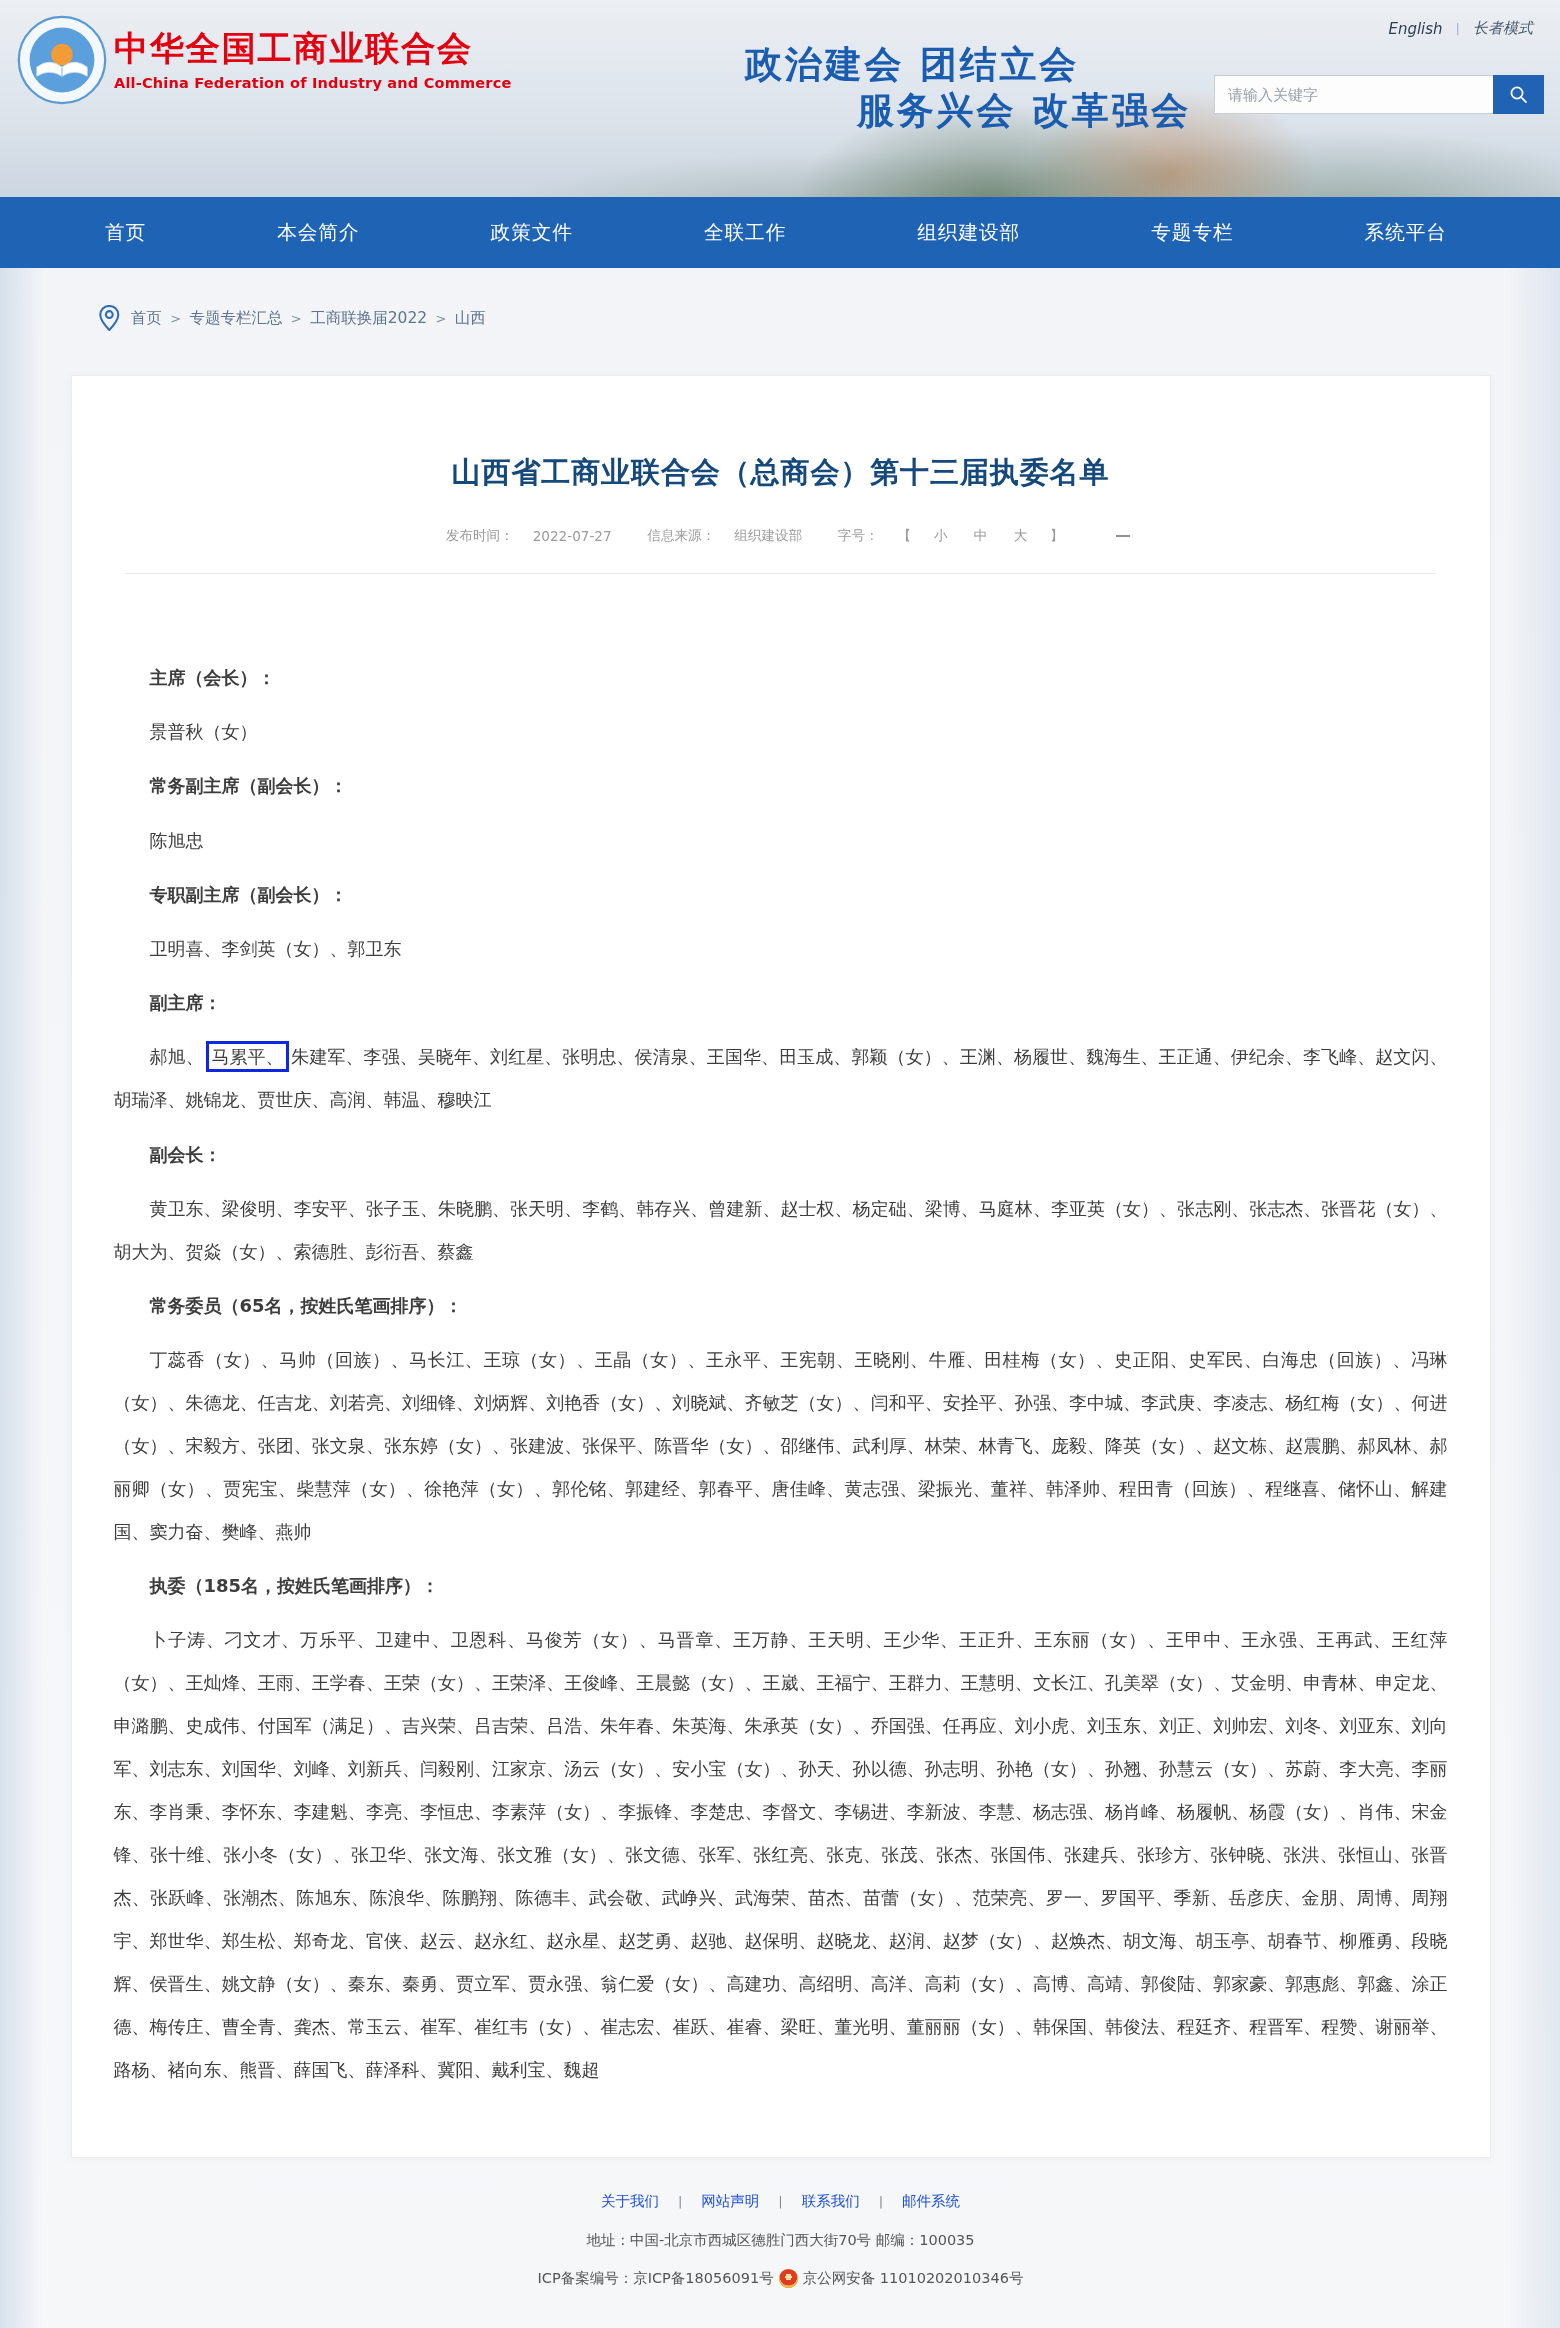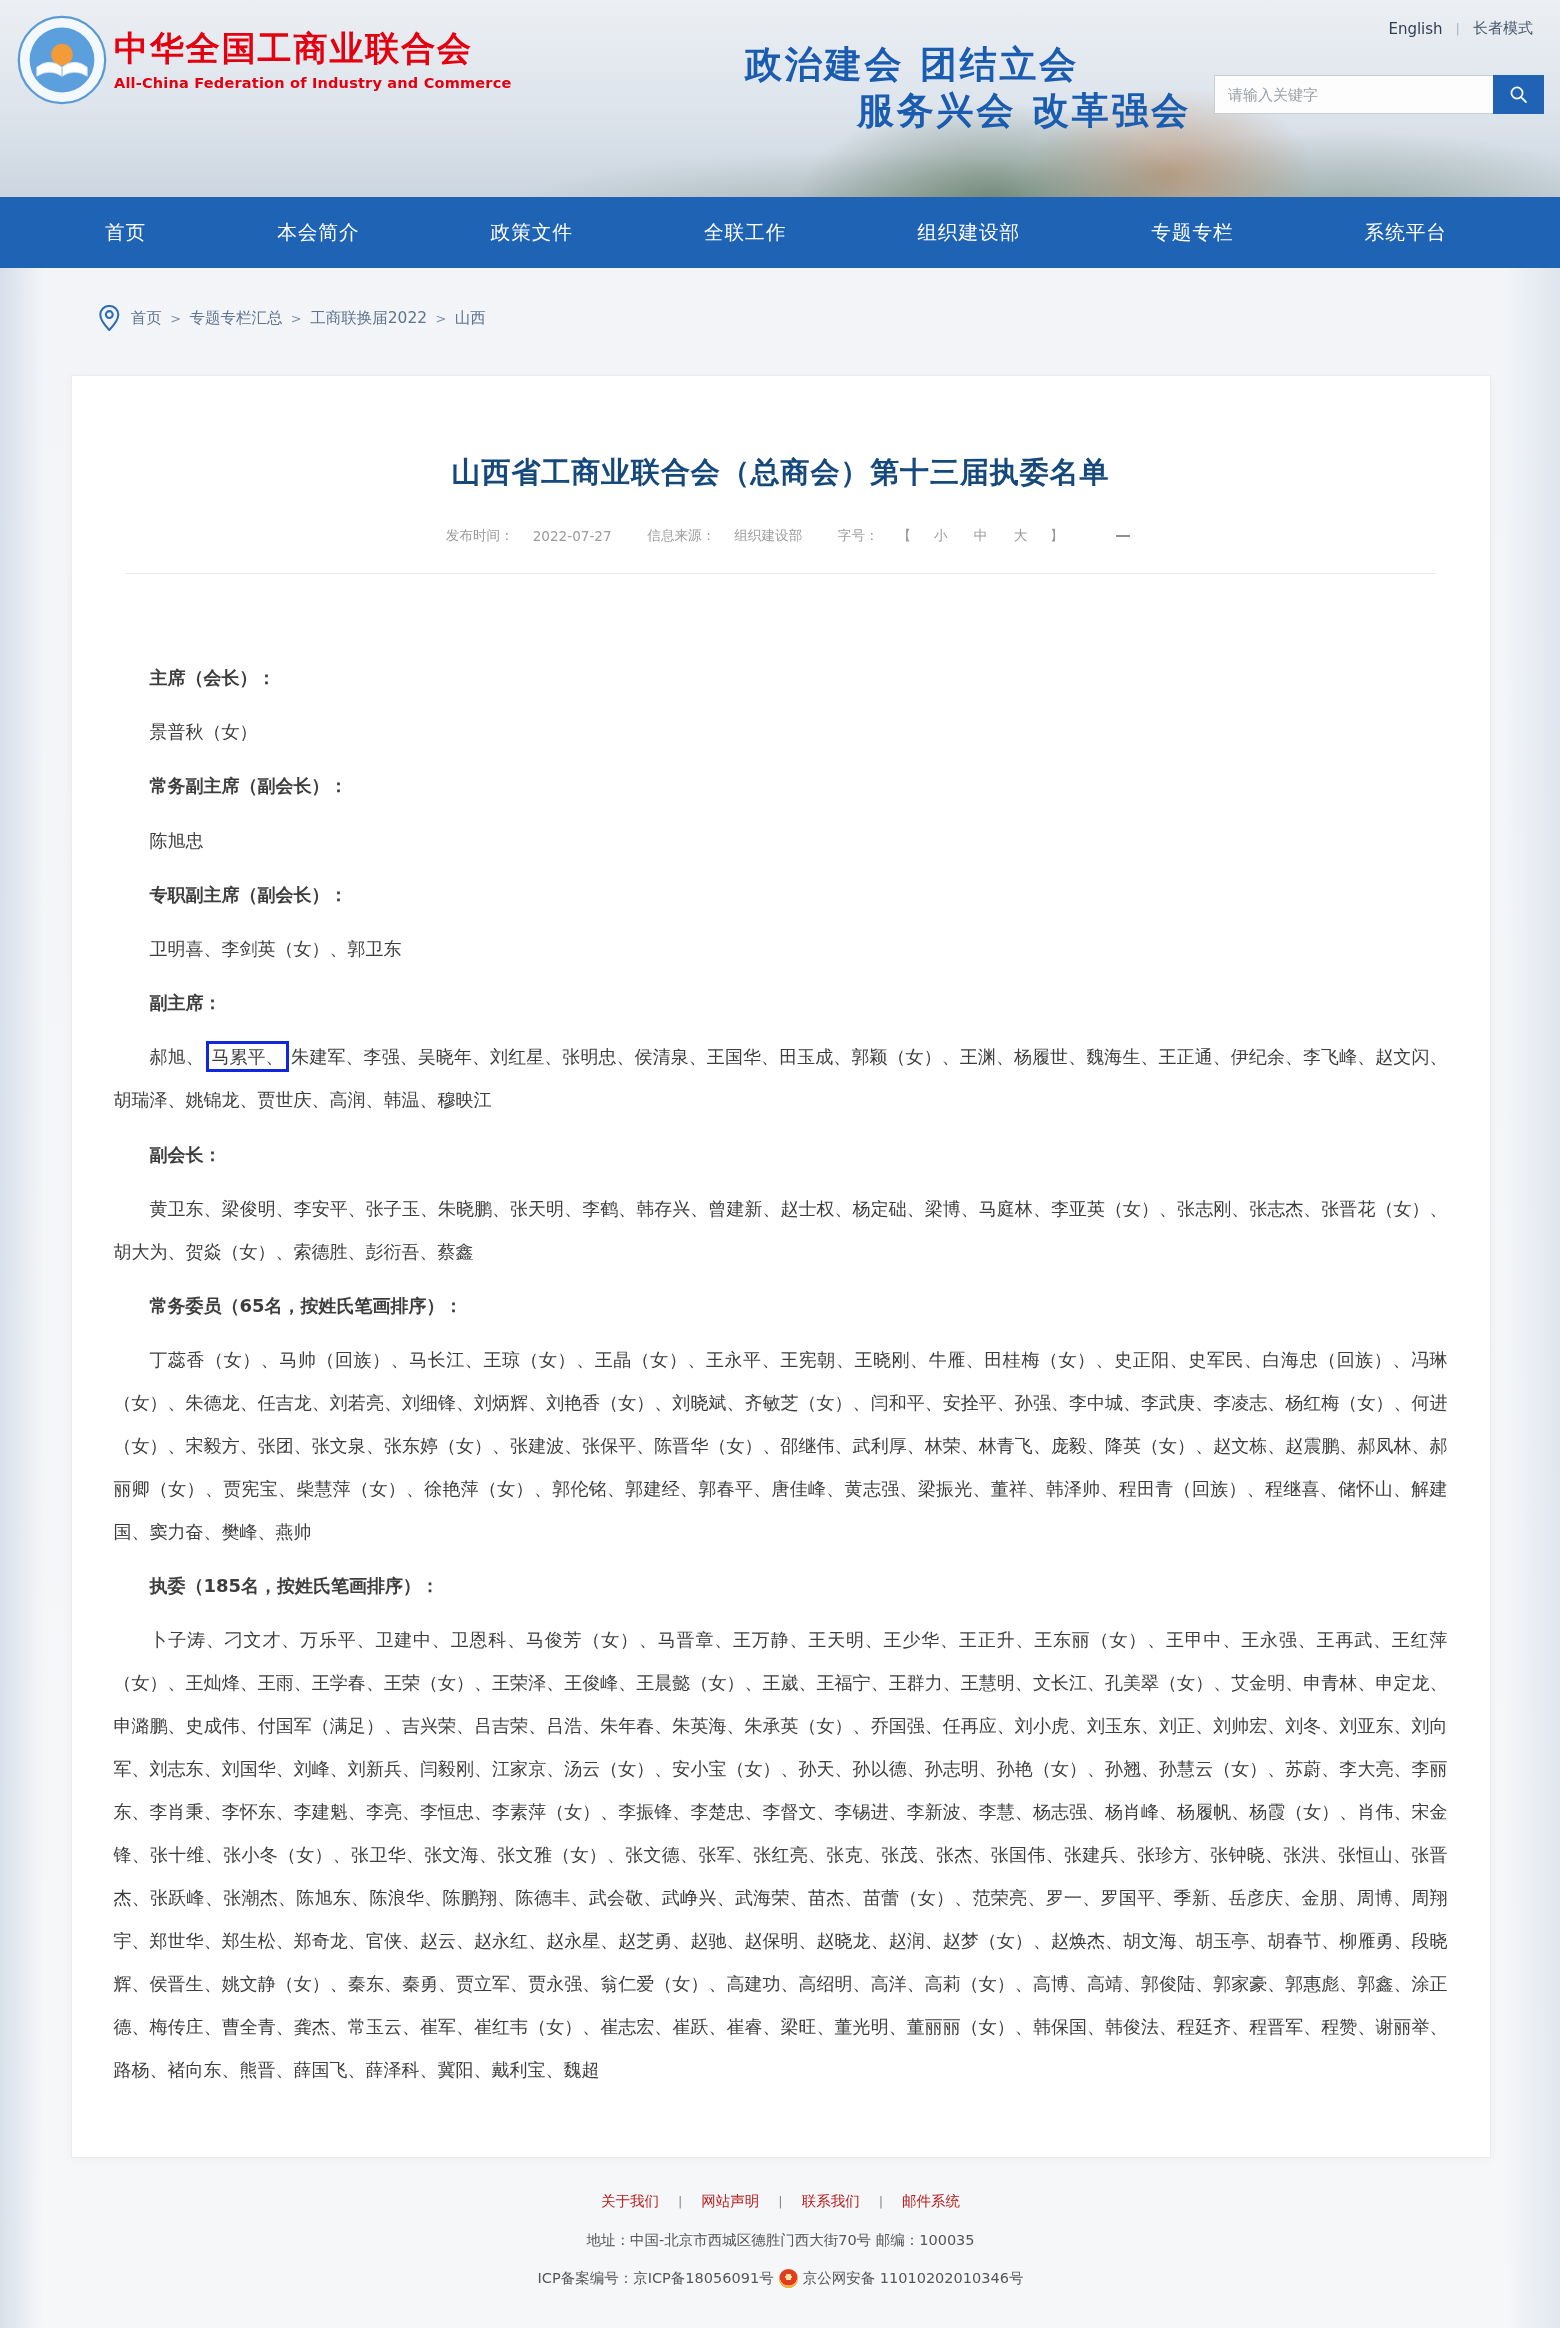--- a/index.html
+++ b/index.html
@@ -23,21 +23,21 @@
       radial-gradient(ellipse 468px 84px at 843px 215px, rgba(90,110,90,.30), transparent 75%),
       linear-gradient(180deg,#eceff3 0%,#dde4ec 55%,#ccd6e0 100%);
   }
   .logo-wrap{ position:absolute; left:17px; top:15px; display:flex; align-items:center; gap:7px; cursor:pointer;}
   .emblem{ width:90px; height:90px; flex:0 0 auto; }
   .org-cn{ font-size:34px; font-weight:bold; color:#e3000f; letter-spacing:1.9px; line-height:1.15;}
   .org-en{ font-size:14.5px; font-weight:bold; color:#e3000f; margin-top:6.6px; letter-spacing:0.2px;}
   .slogan{ position:absolute; left:745px; top:43px; color:#1a5cb0; font-weight:bold; font-size:37px; line-height:1.2; letter-spacing:2.8px; white-space:nowrap;}
   .slogan .l2{ margin-left:112px; margin-top:1.9px;}
   .top-links{ position:absolute; right:28px; top:19px; font-size:15px; color:#2e3e55; display:flex; align-items:center; gap:13px;}
-  .top-links .lk{ cursor:pointer;}
+  .top-links .lk{ cursor:pointer;font-style:italic;}
   .top-links .sep{ color:#a8b4c4; font-size:13px;}
   .top-links .elder{ color:#4a5a6e;}
   .search{ position:absolute; left:1214px; top:75px; width:330px; height:39px; display:flex;border-radius:16px;}
   .search input{ flex:1; border:0.9px solid #c9ccd1; border-right:none; background:#fdfdfd; padding:0 13px; font-size:15px; color:#333; outline:none; font-family:inherit;}
   .search input::placeholder{ color:#9aa0a6;}
   .search button{ width:51px; background:#2063b4; border:none; cursor:pointer; display:flex; align-items:center; justify-content:center;}
 
   
   .nav{ height:71px; background:#1f63b5; display:flex; align-items:center; justify-content:space-between; padding:0 114px 0 105px;}
   .nav a{ color:#fff; font-size:19.7px; text-decoration:none; letter-spacing:0.9px; cursor:pointer;}
@@ -58,21 +58,21 @@
   .divider{ border-top:0.9px solid #e9e9e9; margin:28px 11.2px 0;}
 
   .body-text{ margin-top:82px; font-size:18px; color:#3d3d3d;}
   .sec-h{ font-weight:bold; line-height:43px; margin-bottom:11.2px; text-indent:2em;}
   .sec-p{ line-height:43px; margin-bottom:11.2px; text-indent:2em; text-align:justify;}
   .hl{ border:3.7px solid #1126df; padding:1.9px 2.8px; margin:0 1.9px;}
 
   
   .footer{ margin:34px 0 24px; text-align:center; color:#555; font-size:14.5px;}
   .f-links{ display:flex; justify-content:center; align-items:center; gap:19px;}
-  .f-links .fl{ cursor:pointer; color:#b91c1c;}
+  .f-links .fl{ cursor:pointer; color:#1d4ed8;}
   .f-links .fsep{ color:#888; font-size:13px;}
   .f-addr{ margin-top:20.6px; color:#555;}
   .f-icp{ margin-top:19px; display:flex; justify-content:center; align-items:center; gap:5px; color:#555;}
   .badge{ width:19px; height:19px; border-radius:50%; display:inline-block;
     background: radial-gradient(circle at 50% 42%, #ffe2a0 0 22%, #e23b24 23% 58%, #f2b544 59% 100%);
     box-shadow:0 0 0.9px #b98a2e inset;}
   .f-icp .police{ cursor:pointer;}
 </style>
 </head>
 <body>

